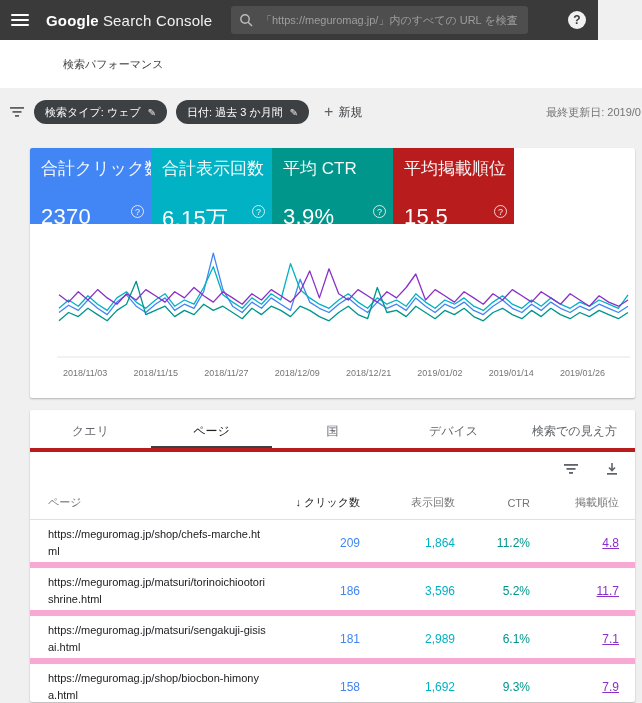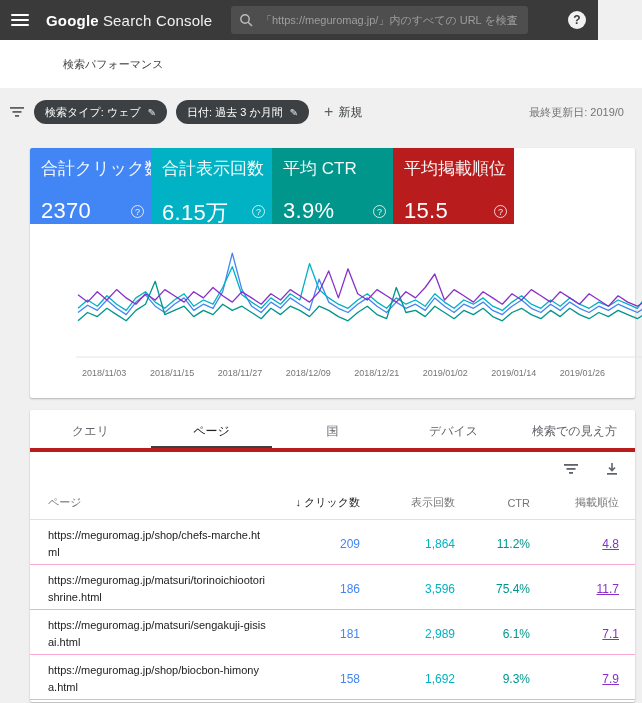--- a/index.html
+++ b/index.html
@@ -33,57 +33,57 @@
   
   .filter-row { position:absolute; top:92px; left:0; width:642px; height:40px; display:flex; align-items:center; }
   .filter-ic-btn { width:34px; display:flex; justify-content:center; cursor:pointer; }
   .chip { display:flex; align-items:center; height:24px; background:#3c4043; border-radius:13px;
           padding:0 11px; margin-right:9px; cursor:pointer; }
   .chip .lbl { color:#fff; font-size:11px; white-space:nowrap; }
   .chip .pen { color:#e8eaed; font-size:10px; margin-left:7px; }
   .new-btn { display:flex; align-items:center; margin-left:6px; cursor:pointer; color:#3c4043; }
   .new-btn .plus { font-size:16px; line-height:16px; margin-right:5px; color:#5f6368; }
   .new-btn .txt { font-size:12px; }
-  .last-updated { margin-left:auto; font-size:11px; color:#757575; white-space:nowrap; padding-right:18px; }
+  .last-updated { margin-left:auto; font-size:11px; color:#757575; white-space:nowrap; padding-right:1px; }
 
   
   .card { position:absolute; left:30px; width:605px; background:#fff; border-radius:2px;
           box-shadow:0 1px 2px rgba(0,0,0,.25); }
   .card.chart-card { top:148px; height:250px; }
   .card.table-card { top:410px; height:292px; overflow:hidden; }
 
   
   .tiles { display:flex; }
   .metric-card { position:relative; width:121px; height:76px; padding:9px 11px; cursor:pointer; color:#fff; }
   .metric-card:first-child { border-top-left-radius:2px; }
   .mc-label { font-size:17px; opacity:.95; white-space:nowrap; }
-  .mc-value { font-size:22px; margin-top:18px; font-weight:400; letter-spacing:.3px; }
+  .mc-value { font-size:22px; margin-top:24px; font-weight:400; letter-spacing:.3px; }
   .mc-help { position:absolute; right:7px; bottom:6px; width:13px; height:13px; border:1px solid rgba(255,255,255,.8);
              border-radius:50%; font-size:9px; line-height:12px; text-align:center; color:rgba(255,255,255,.9); cursor:pointer; }
 
   
-  .chart-wrap { padding:16px 16px 0 27px;margin-left:19px; }
+  .chart-wrap { padding:16px 16px 0 27px; }
   .xlabels { display:flex; justify-content:space-between; padding:6px 14px 0 6px; }
   .xlabels span { font-size:9px; color:#757575; white-space:nowrap; }
 
   
   .tabs { display:flex; height:42px; border-bottom:4px solid #b91c1c; }
   .tab { flex:1; text-align:center; line-height:42px; font-size:12px; color:#5f6368; cursor:pointer; white-space:nowrap; }
   .tab.active { color:#202124; box-shadow:inset 0 -2px 0 #3c4043; }
 
   .table-toolbar { height:34px; display:flex; align-items:center; justify-content:flex-end; padding-right:16px; }
   .tool-btn { margin-left:26px; cursor:pointer; display:flex; align-items:center; }
 
   .trow { display:grid; grid-template-columns:232px 80px 95px 75px 89px; padding:0 14px 0 18px; align-items:center; }
   .thead { height:34px; border-bottom:1px solid #e0e0e0; }
   .thead .hcell { font-size:11px; color:#757575; }
   .thead .hcell.num { text-align:right; }
   .thead .hcell.sorted { color:#202124; }
   .sort-arrow { font-size:11px; color:#202124; margin-right:3px; }
-  .brow { min-height:45px; border-bottom:1px solid #f9a8d4; cursor:pointer; padding-top:6px; padding-bottom:2px; }
+  .brow { min-height:45px; border-bottom:6px solid #f9a8d4; cursor:pointer; padding-top:6px; padding-bottom:2px; }
   .cell.url { font-size:11px; color:#202124; line-height:1.55; word-break:break-all; padding-right:14px; }
   .cell.num { font-size:12px; text-align:right; }
   .col-clicks { color:var(--c0,#4285f4); }
   .col-imp   { color:var(--c1,#00b2c3); }
   .col-ctr   { color:var(--c2,#00968b); }
   .col-pos   { color:var(--c3,#8a30c9);text-decoration:underline; }
 </style>
 </head>
 <body>
 
@@ -218,21 +218,21 @@
       <div class="cell url">https://meguromag.jp/shop/chefs-marche.html</div>
       <div class="cell num col-clicks">209</div>
       <div class="cell num col-imp">1,864</div>
       <div class="cell num col-ctr">11.2%</div>
       <div class="cell num col-pos">4.8</div>
     </div>
     <div class="trow brow">
       <div class="cell url">https://meguromag.jp/matsuri/torinoichiootorishrine.html</div>
       <div class="cell num col-clicks">186</div>
       <div class="cell num col-imp">3,596</div>
-      <div class="cell num col-ctr">75.4%</div>
+      <div class="cell num col-ctr">5.2%</div>
       <div class="cell num col-pos">11.7</div>
     </div>
     <div class="trow brow">
       <div class="cell url">https://meguromag.jp/matsuri/sengakuji-gisisai.html</div>
       <div class="cell num col-clicks">181</div>
       <div class="cell num col-imp">2,989</div>
       <div class="cell num col-ctr">6.1%</div>
       <div class="cell num col-pos">7.1</div>
     </div>
     <div class="trow brow">

